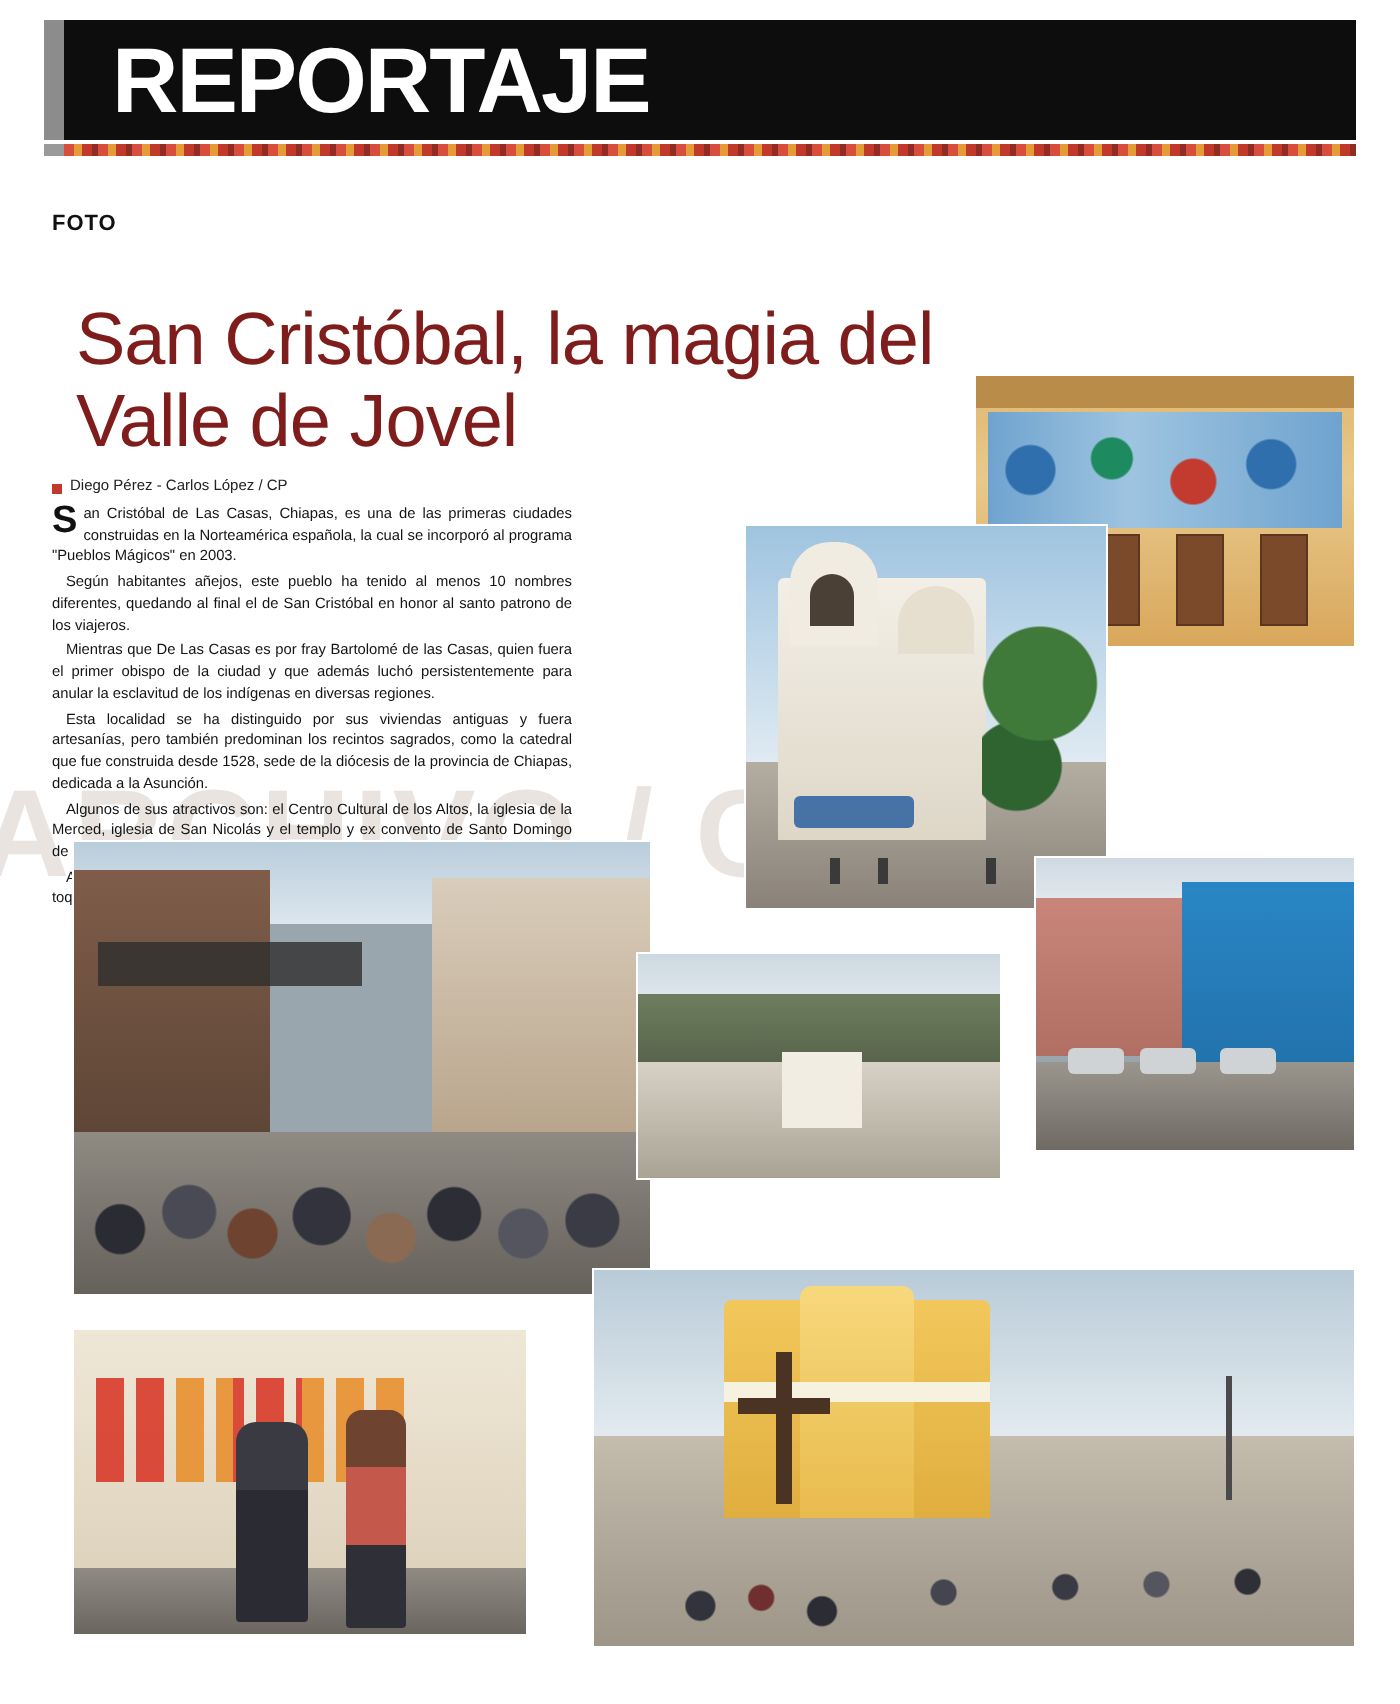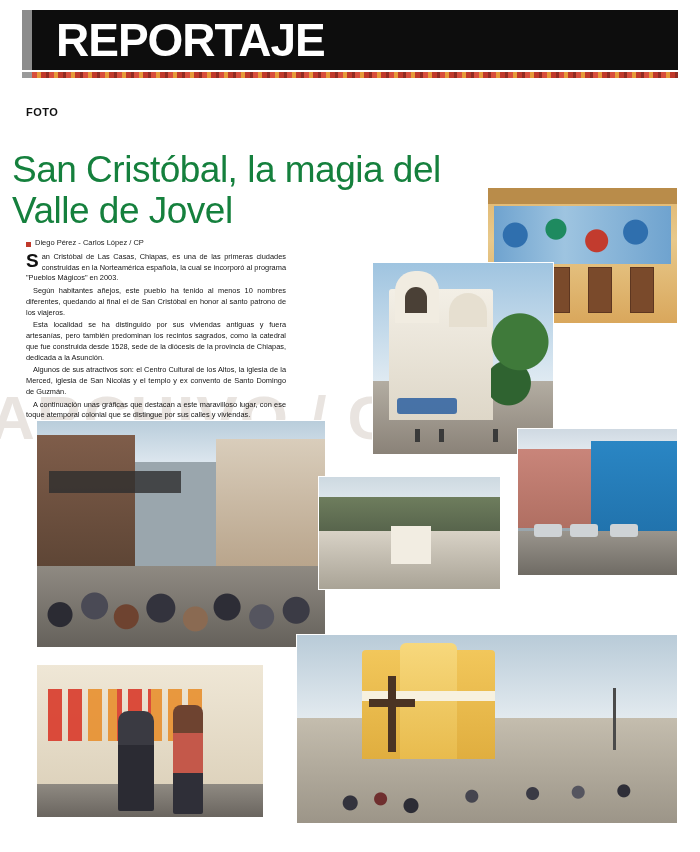--- a/index.html
+++ b/index.html
@@ -87,27 +87,27 @@
     position: absolute;
     left: 26px;
     top: 106px;
     font-size: 11px;
     font-weight: bold;
     letter-spacing: 0.5px;
     color: #111;
   }
   .headline {
     position: absolute;
-    left: 12px;
+    left: 38px;
     top: 124px;
     width: 480px;
     font-size: 37px;
     line-height: 1.12;
     font-weight: normal;
-    color: #15803d;
+    color: #7f1d1d;
     font-family: "Liberation Sans", sans-serif;
     letter-spacing: -0.5px;
   }
   .byline {
     position: absolute;
     left: 26px;
     top: 238px;
     font-size: 7.5px;
     color: #222;
     display: flex;
@@ -406,20 +406,21 @@
 <div class="byline">
   <span class="byline-square"></span>
   <span>Diego Pérez - Carlos López / CP</span>
 </div>
 
 <div class="body-col">
   <p class="first">
     <span class="dropcap">S</span><span>an Cristóbal de Las Casas, Chiapas, es una de las primeras ciudades construidas en la Norteamérica española, la cual se incorporó al programa "Pueblos Mágicos" en 2003.</span>
   </p>
   <p><span>Según habitantes añejos, este pueblo ha tenido al menos 10 nombres diferentes, quedando al final el de San Cristóbal en honor al santo patrono de los viajeros.</span></p>
+  <p><span>Mientras que De Las Casas es por fray Bartolomé de las Casas, quien fuera el primer obispo de la ciudad y que además luchó persistentemente para anular la esclavitud de los indígenas en diversas regiones.</span></p>
   <p><span>Esta localidad se ha distinguido por sus viviendas antiguas y fuera artesanías, pero también predominan los recintos sagrados, como la catedral que fue construida desde 1528, sede de la diócesis de la provincia de Chiapas, dedicada a la Asunción.</span></p>
   <p><span>Algunos de sus atractivos son: el Centro Cultural de los Altos, la iglesia de la Merced, iglesia de San Nicolás y el templo y ex convento de Santo Domingo de Guzmán.</span></p>
   <p><span>A continuación unas gráficas que destacan a este maravilloso lugar, con ese toque atemporal colonial que se distingue por sus calles y viviendas.</span></p>
 </div>
 
 <div class="photo" id="p1">
   <div class="wall"></div>
   <div class="roofline"></div>
   <div class="mural"></div>
   <div class="window-row">

